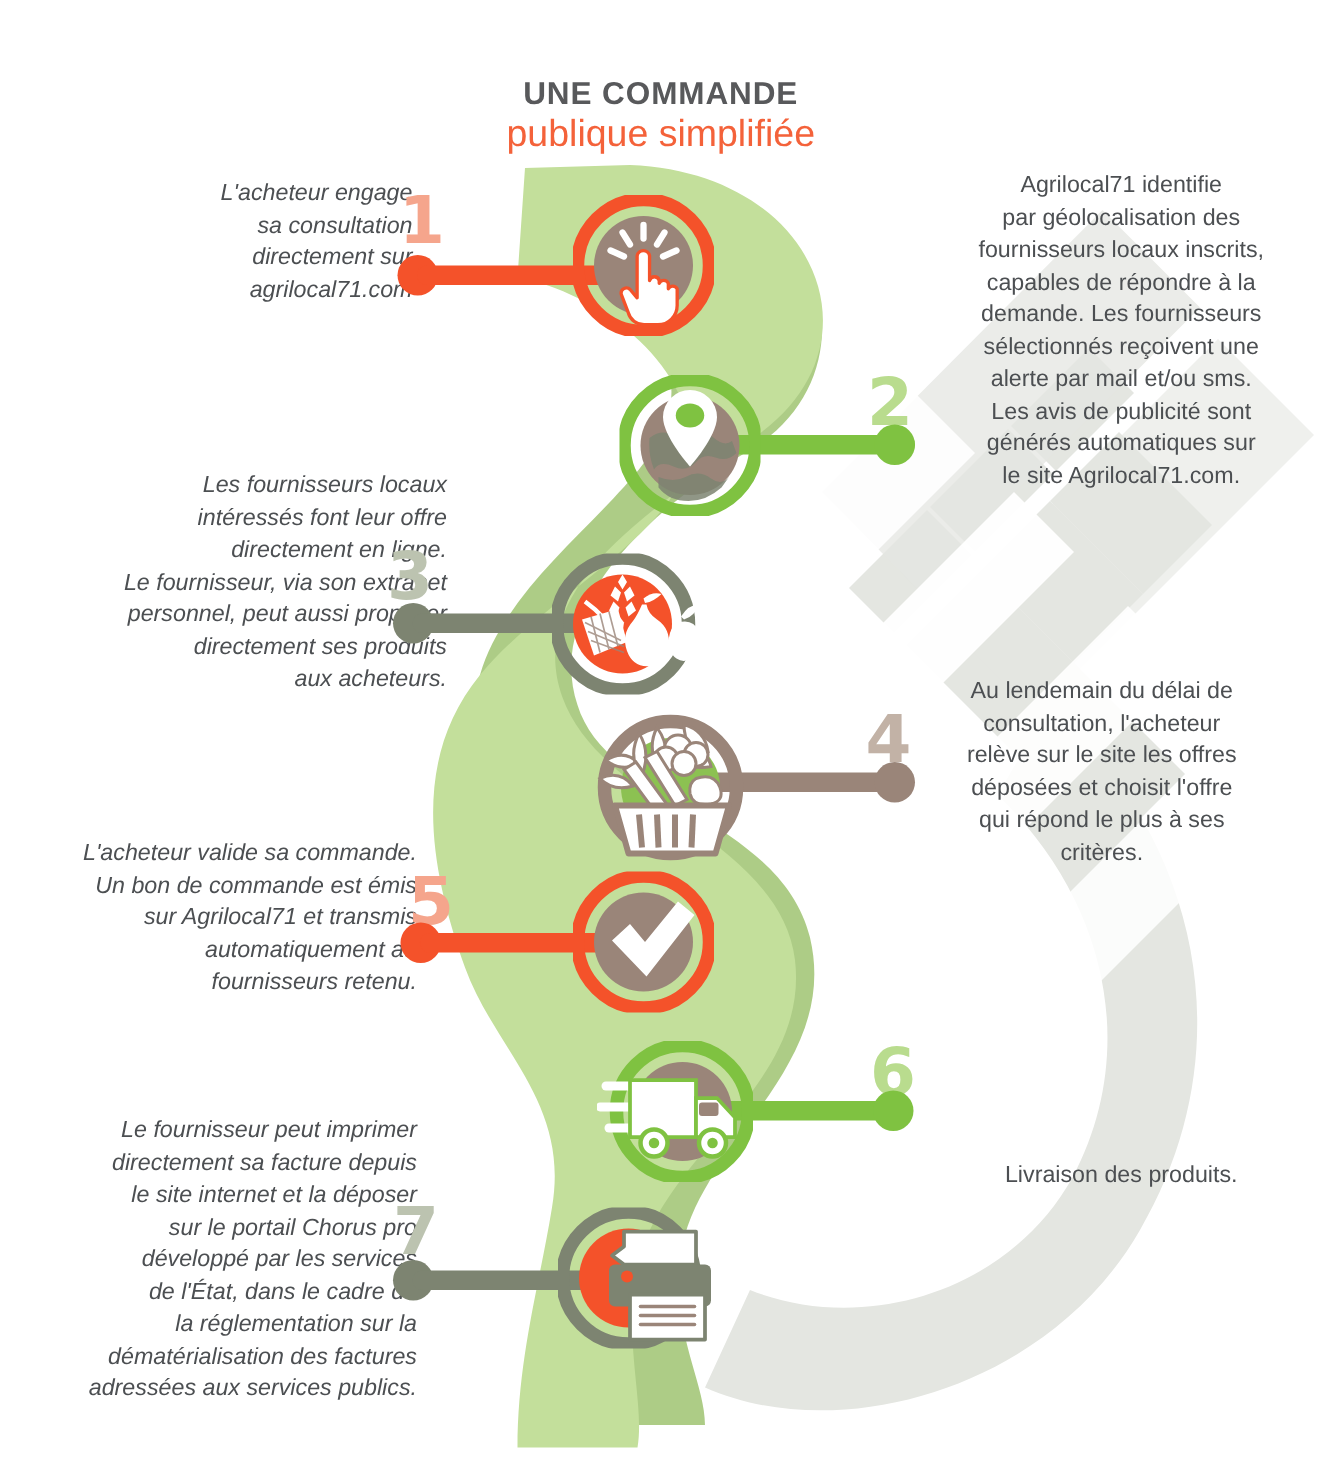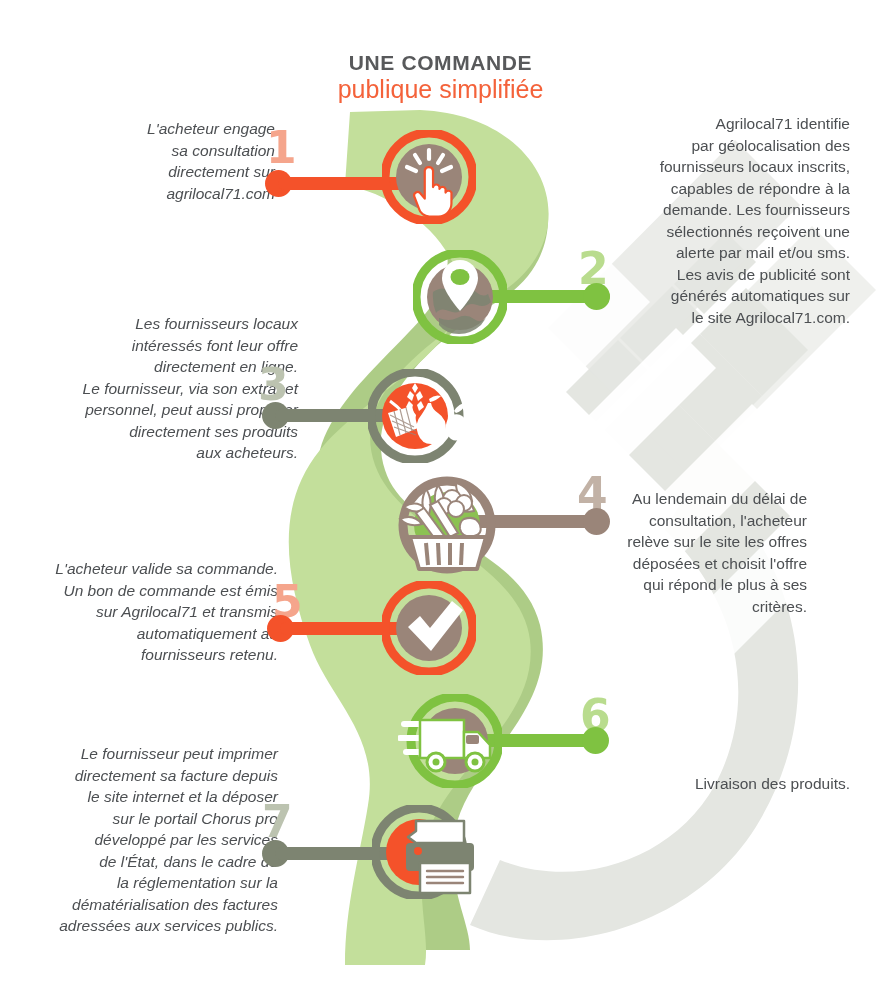--- a/index.html
+++ b/index.html
@@ -71,21 +71,21 @@
     position: absolute;
   }
   .step-text {
     position: absolute;
     font-size: 15.5px;
     line-height: 21.5px;
     color: #4c4f52;
     white-space: pre-line;
   }
   .step-text.left  { text-align: right; font-style: italic; }
-  .step-text.right { text-align: right; }
+  .step-text.right { text-align: center; }
 
   .numeral {
     position: absolute;
     font-size: 44px;
     font-weight: bold;
     line-height: 44px;
     font-family: "DejaVu Sans", sans-serif;
     user-select: none;
   }
 
@@ -292,21 +292,21 @@
           <path d="M60 34 q-3 7 -6 11 q-8 9 -4 20 q4 11 15 10 q12 -1 13 -13 q1 -12 -8 -18 q-6 -4 -7 -10 Z" fill="#FFFFFF"></path>
           <path d="M61 30 q6 -5 12 -3 q-5 5 -11 6 Z" fill="#FFFFFF"></path>
 
           <path d="M84 46 q10 -3 14 6 q4 9 -3 16 q-6 6 -12 2 q-7 -5 -5 -14 q1 -7 6 -10 Z" fill="#FFFFFF"></path>
           <path d="M86 42 q5 -8 12 -8 q-3 8 -10 10 Z" fill="#FFFFFF"></path>
         </svg>
       </div>
     </div>
 
     <div class="step">
-      <div class="step-text right" style="left:602px; top:450px; width:205px;margin-top:38px;">Au lendemain du délai de
+      <div class="step-text right" style="left:632px; top:450px; width:205px;">Au lendemain du délai de
 consultation, l'acheteur
 relève sur le site les offres
 déposées et choisit l'offre
 qui répond le plus à ses
 critères.</div>
       <div class="numeral" style="left:577px; top:472px; color:#C2B2A6;">4</div>
       <div class="connector" style="left:472px; top:515px; width:128px; background:#9A8579;"></div>
       <div class="connector-dot" style="left:583px; top:508px; background:#9A8579;"></div>
       <div class="badge" style="left:390px; top:475px;">
         <svg width="110" height="100" viewBox="0 0 110 100">

